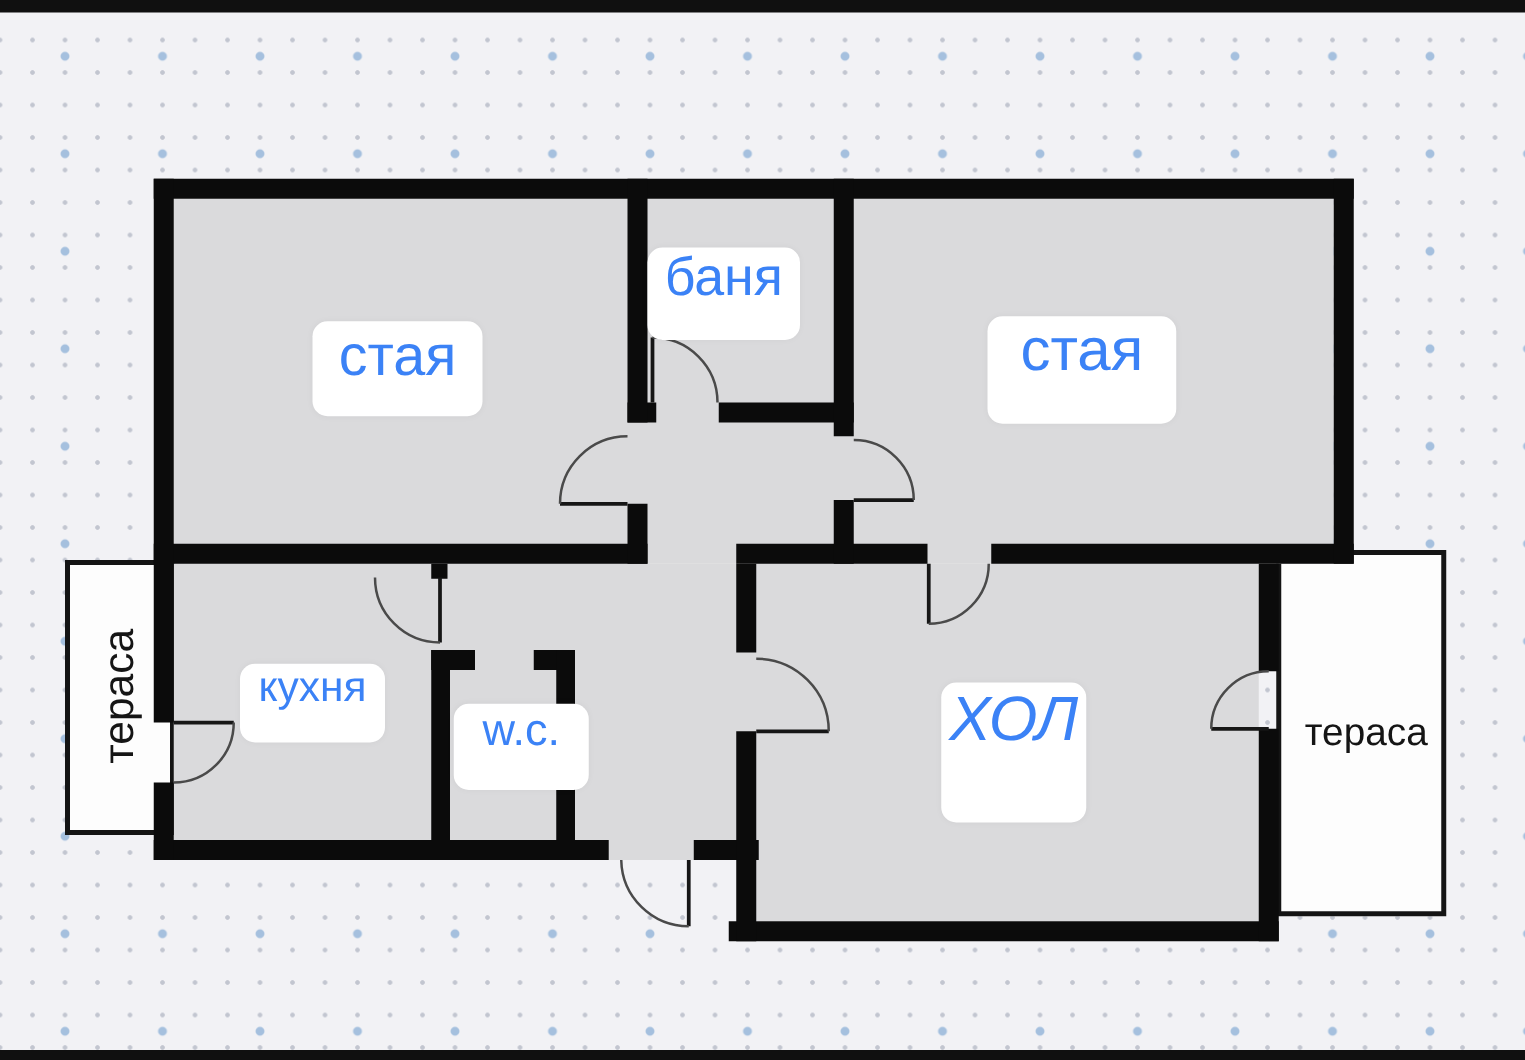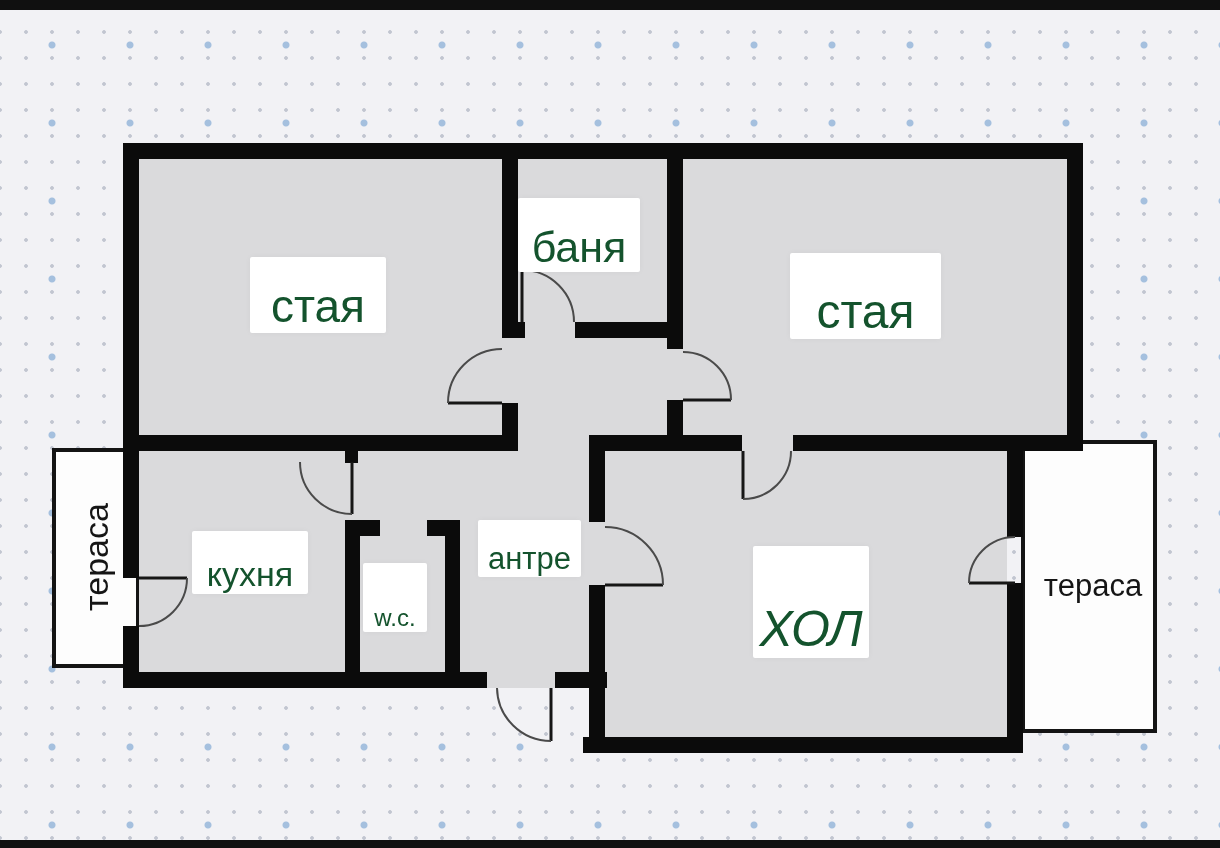--- a/index.html
+++ b/index.html
@@ -34,28 +34,28 @@
 
   
   .wall{position:absolute;background:#0b0b0b;}
 
   
   svg.doors{position:absolute;left:0;top:0;}
   .arc{fill:none;stroke:#4a4a4a;stroke-width:2px;}
   .leaf{fill:none;stroke:#161616;stroke-width:3px;}
 
   
-  .tag{position:absolute;background:#ffffff;border-radius:2px;display:flex;
-       align-items:flex-end;justify-content:center;color:#14532d;
+  .tag{position:absolute;background:#ffffff;border-radius:12px;display:flex;
+       align-items:flex-start;justify-content:center;color:#3b82f6;
        box-shadow:0 0 6px rgba(0,0,0,0.04);}
   .tag.room-left   {left:250px;top:257px;width:136px;height:76px;font-size:46px;}
   .tag.bathroom    {left:518px;top:198px;width:122px;height:74px;font-size:43px;}
   .tag.room-right  {left:790px;top:253px;width:151px;height:86px;font-size:48px;}
   .tag.kitchen     {left:192px;top:531px;width:116px;height:63px;font-size:34px;}
-  .tag.wc          {left:363px;top:563px;width:64px;height:69px;font-size:24px;}
+  .tag.wc          {left:363px;top:563px;width:108px;height:69px;font-size:36px;}
   .tag.hallway     {left:478px;top:520px;width:103px;height:57px;font-size:31px;}
   .tag.living-room {left:753px;top:546px;width:116px;height:112px;font-size:50px;font-style:italic;}
 </style>
 </head>
 <body>
 
 <div class="canvas">
 
   <div class="strip top"></div>
   <div class="strip bottom"></div>
@@ -142,23 +142,20 @@
   </div>
   <div class="tag room-right">
     <span>стая</span>
   </div>
   <div class="tag kitchen">
     <span>кухня</span>
   </div>
   <div class="tag wc">
     <span>w.c.</span>
   </div>
-  <div class="tag hallway">
-    <span>антре</span>
-  </div>
   <div class="tag living-room">
     <span>ХОЛ</span>
   </div>
 
   <div class="terrace-label left">тераса</div>
   <div class="terrace-label right">тераса</div>
 
 </div>
 
 </body></html>

